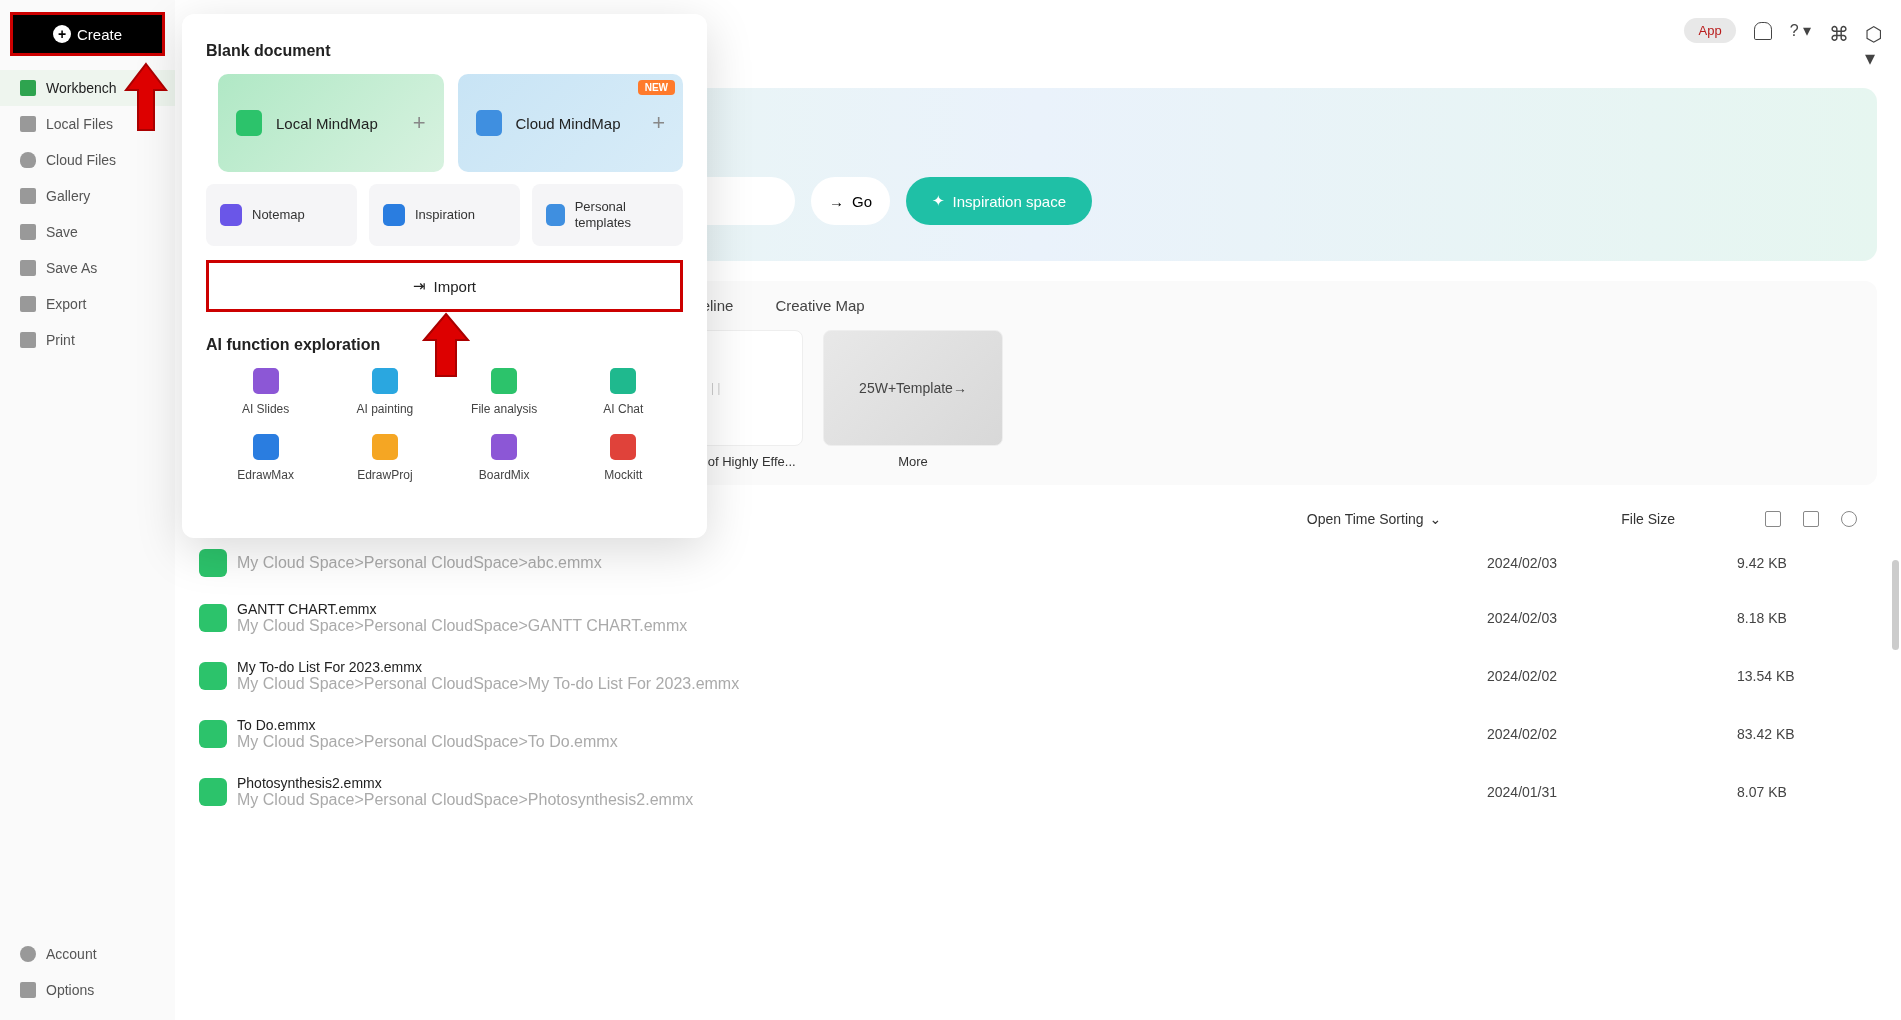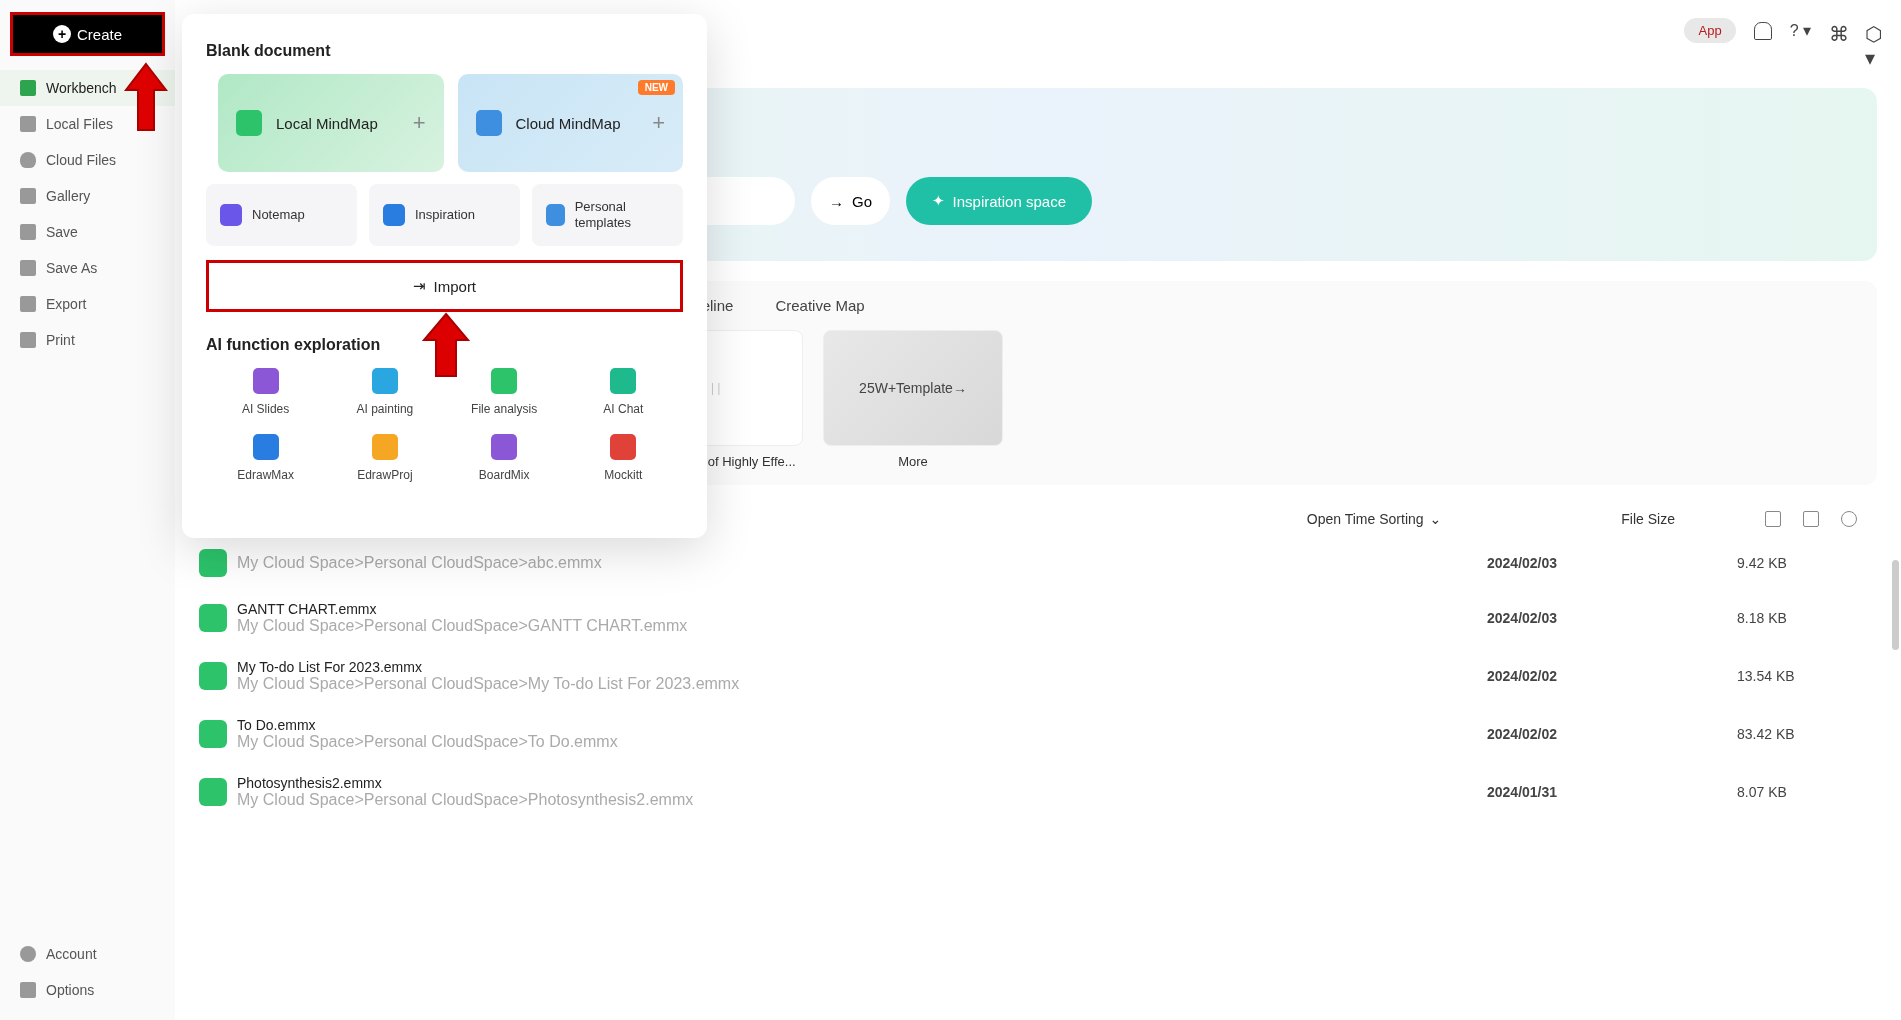--- a/index.html
+++ b/index.html
@@ -49,21 +49,21 @@
 .files-header .col-time { margin-left: auto; margin-right: 180px; display: flex; align-items: flex-start; gap: 6px; }
 .files-header .col-size { margin-right: 80px; }
 .files-header .fh-icons { display: flex; gap: 22px; margin-left: 10px; }
 .fh-icon { width: 16px; height: 16px; border: 1.5px solid #888; border-radius: 2px; display: inline-block; }
 
 .file-row { display: flex; align-items: center; margin: 0 44px 0 24px; padding: 12px 0; }
 .file-ico { width: 28px; height: 28px; background: #2cc36b; border-radius: 6px; margin-right: 10px; flex-shrink: 0; }
 .file-meta { display: flex; flex-direction: column; }
 .file-name { font-size: 14px; color: #222; }
 .file-path { font-size: 16px; color: #aaa; }
-.file-row .col-time { margin-left: auto; width: 250px; font-size: 14px; color: #444; font-weight: bold; }
+.file-row .col-time { margin-left: auto; width: 250px; font-size: 14px; color: #444; }
 .file-row .col-size { width: 120px; font-size: 14px; color: #444; text-align: left; }
 
 
 .popover { position: absolute; left: 182px; top: 14px; width: 525px; background: #fff; border-radius: 12px; box-shadow: 0 12px 48px rgba(0,0,0,0.15); padding: 28px 24px 38px; z-index: 100; }
 .pop-h { font-size: 16px; font-weight: 700; color: #222; margin-bottom: 14px; }
 .blank-row1 { display: flex; gap: 14px; margin-bottom: 12px; }
 .blank-card { flex: 1; height: 98px; border-radius: 10px; display: flex; align-items: center; padding: 0 18px; gap: 14px; position: relative; cursor: pointer; }
 .blank-card.local { background: linear-gradient(135deg, #b0e8c5, #d8f2e0); margin-left: 12px; }
 .blank-card.cloud { background: linear-gradient(135deg, #c8e4f5, #d8ecf8); }
 .blank-card .bc-icon { width: 26px; height: 26px; border-radius: 5px; background: #2cc36b; }

